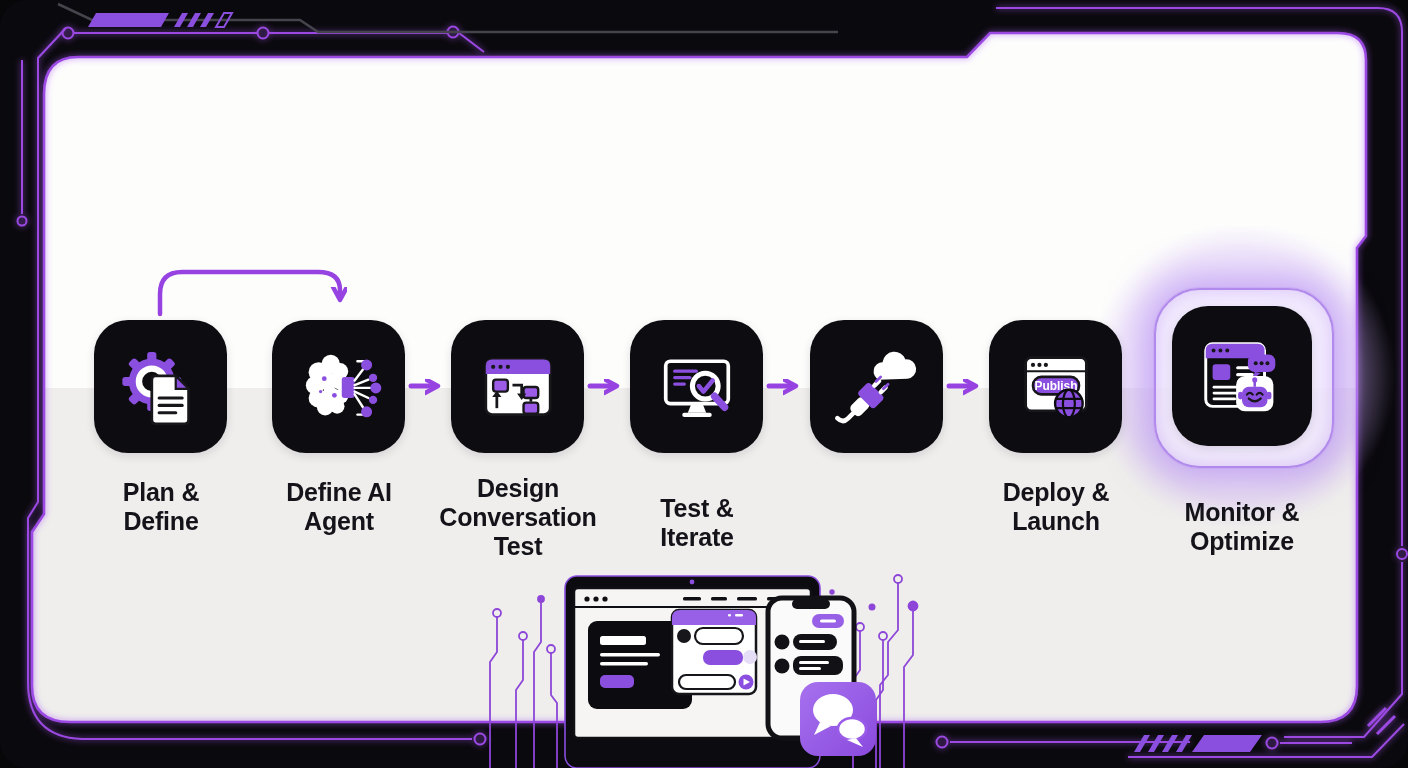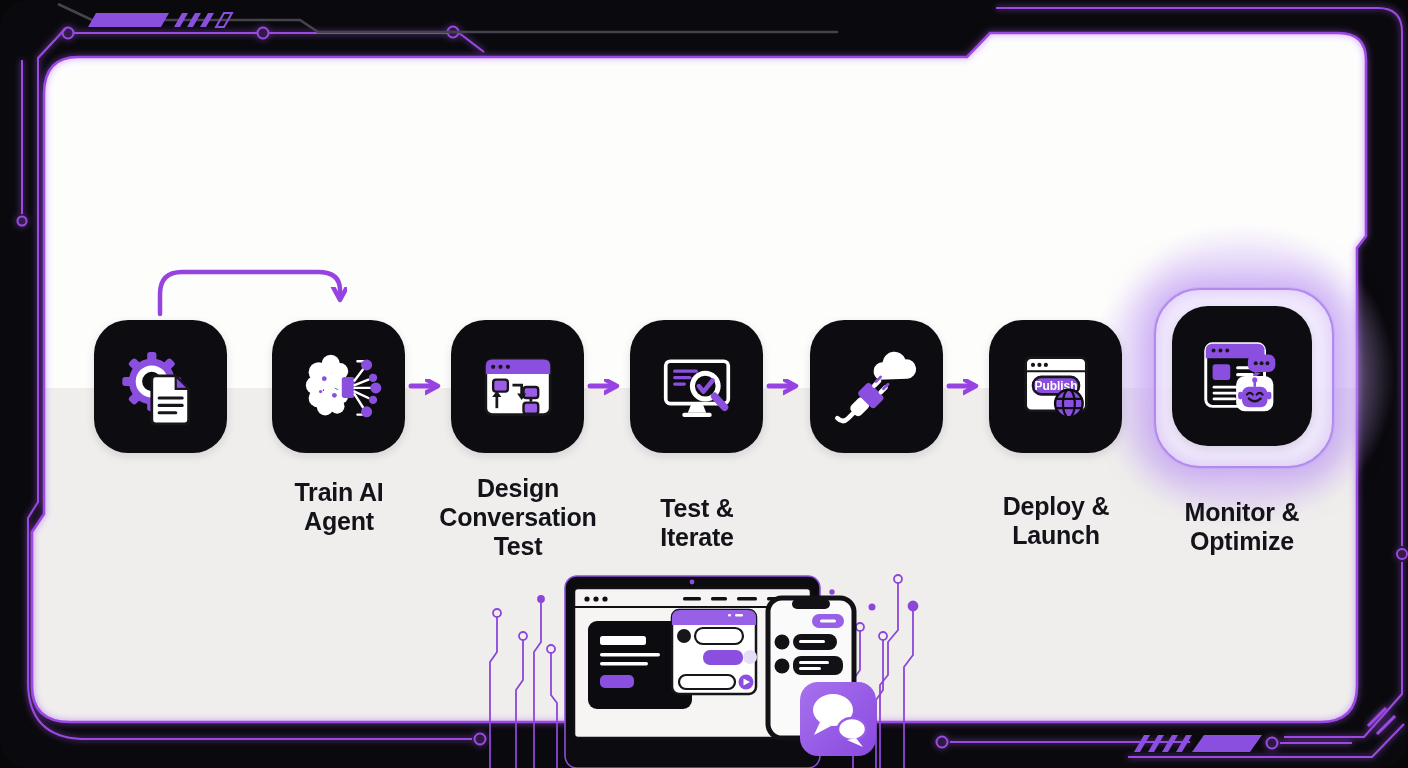--- a/index.html
+++ b/index.html
@@ -288,28 +288,30 @@
           <rect x="46" y="66" width="5" height="8" rx="2.5" fill="#8b4fe0"></rect>
           <rect x="75" y="66" width="5" height="8" rx="2.5" fill="#8b4fe0"></rect>
           <rect x="50" y="61" width="26" height="21" rx="7" fill="#8b4fe0"></rect>
           <path d="M55,69 q3,-3.5 6,0 M65,69 q3,-3.5 6,0" stroke="#17161a" stroke-width="2.2" fill="none" stroke-linecap="round"></path>
           <path d="M57,73 q6,5.5 12,0" stroke="#17161a" stroke-width="2.4" fill="none" stroke-linecap="round"></path>
         </g>
       </svg>
     </div>
   </div>
 
-  <div class="step-label" style="left:244px;top:478px">Train AI
+  <div class="step-label" style="left:66px;top:478px">Plan &amp;
+Define</div>
+  <div class="step-label" style="left:244px;top:478px">Define AI
 Agent</div>
   <div class="step-label" style="left:423px;top:474px">Design
 Conversation
 Test</div>
   <div class="step-label" style="left:602px;top:494px">Test &amp;
 Iterate</div>
-  <div class="step-label" style="left:961px;top:492px">Deploy &amp;
+  <div class="step-label" style="left:961px;top:478px">Deploy &amp;
 Launch</div>
   <div class="step-label" style="left:1147px;top:498px">Monitor &amp;
 Optimize</div>
 
   <div class="illus">
     <svg width="480" height="198" viewBox="0 0 480 198">
       <defs>
         <linearGradient id="appGrad" x1="0" y1="0" x2="1" y2="1">
           <stop offset="0" stop-color="#a671ee"></stop>
             <stop offset="1" stop-color="#8a4ade"></stop>

